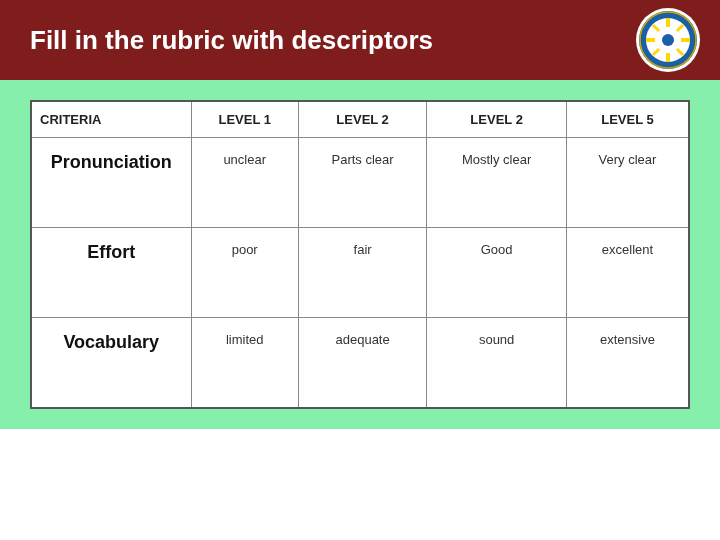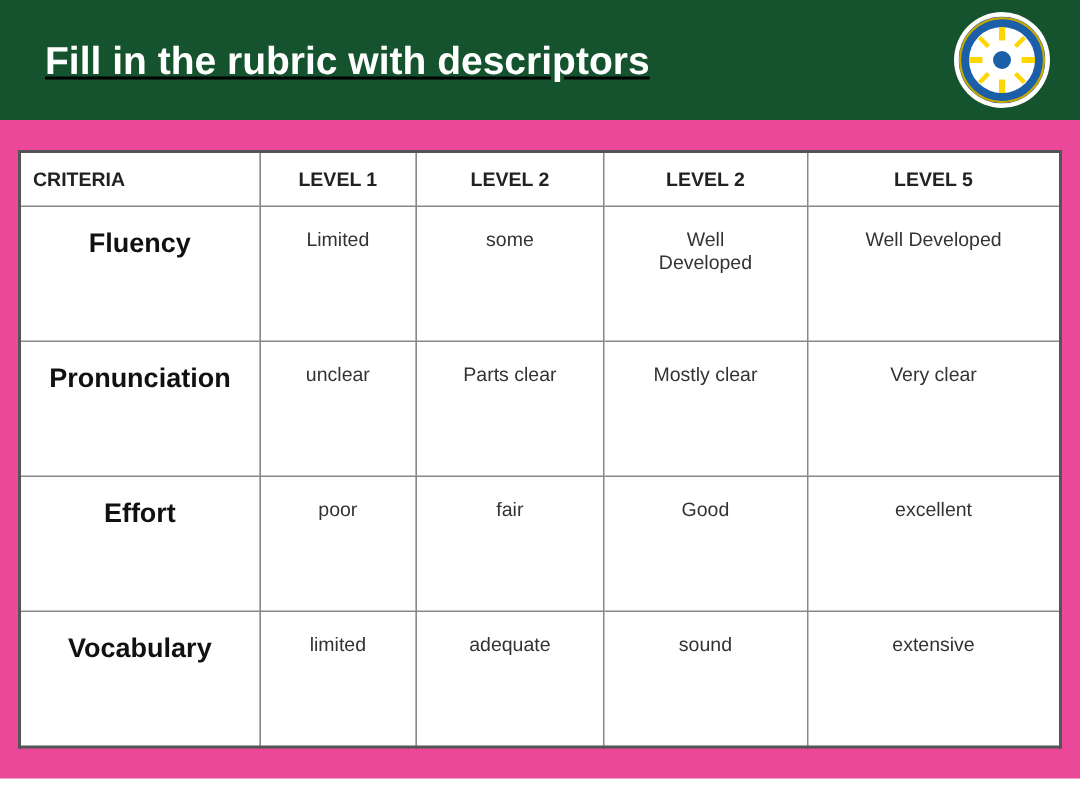--- a/index.html
+++ b/index.html
@@ -4,28 +4,27 @@
   <style>
     * { margin: 0; padding: 0; box-sizing: border-box; }
     body {
       width: 720px;
       height: 540px;
       font-family: Arial, sans-serif;
       background: #fff;
       overflow: hidden;
     }
     .header {
-      background: #14532d;
+      background: #7f1d1d;
       width: 100%;
       height: 80px;
       display: flex;
       align-items: center;
       padding: 0 30px;
       position: relative;
-      text-decoration: underline;
     }
     .header-title {
       color: #fff;
       font-size: 26px;
       font-weight: bold;
     }
     .logo-circle {
       position: absolute;
       right: 20px;
       top: 50%;
@@ -33,22 +32,22 @@
       width: 64px;
       height: 64px;
       border-radius: 50%;
       background: #fff;
       display: flex;
       align-items: center;
       justify-content: center;
       overflow: hidden;
     }
     .content {
-      padding: 20px 12px;
-      background: #ec4899;
+      padding: 20px 30px;
+      background: #86efac;
     }
     table {
       width: 100%;
       border-collapse: collapse;
       border: 2px solid #555;
     }
     thead tr th {
       border: 1px solid #888;
       padding: 10px 8px;
       font-size: 13px;
@@ -108,28 +107,20 @@
     <thead>
       <tr>
         <th>CRITERIA</th>
         <th>LEVEL 1</th>
         <th>LEVEL 2</th>
         <th>LEVEL 2</th>
         <th>LEVEL 5</th>
       </tr>
     </thead>
     <tbody id="table-body">
-    <tr>
-          <td>Fluency</td>
-          <td>Limited</td>
-          <td>some</td>
-          <td>Well<br>Developed</td>
-          <td>Well
-Developed</td>
-        </tr>
         <tr>
           <td>Pronunciation</td>
           <td>unclear</td>
           <td>Parts clear</td>
           <td>Mostly clear</td>
           <td>Very clear</td>
         </tr>
         <tr>
           <td>Effort</td>
           <td>poor</td>

